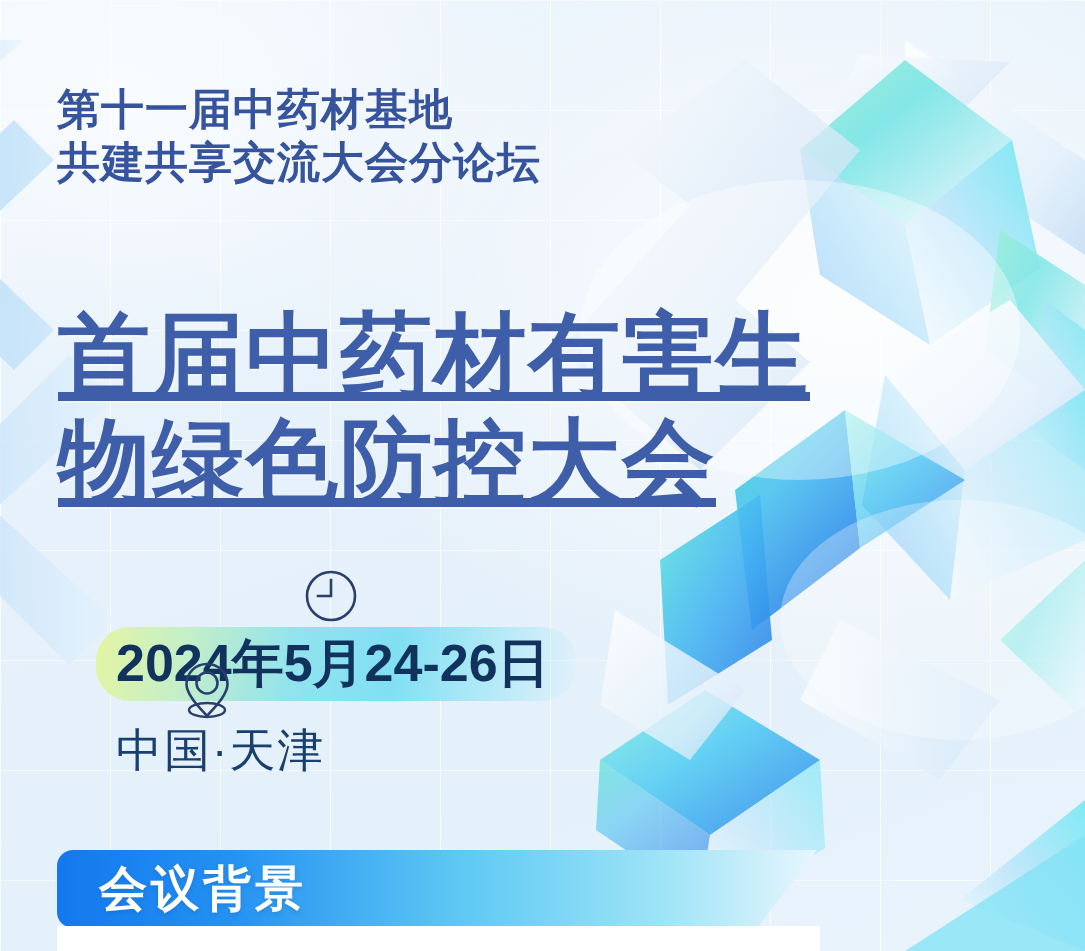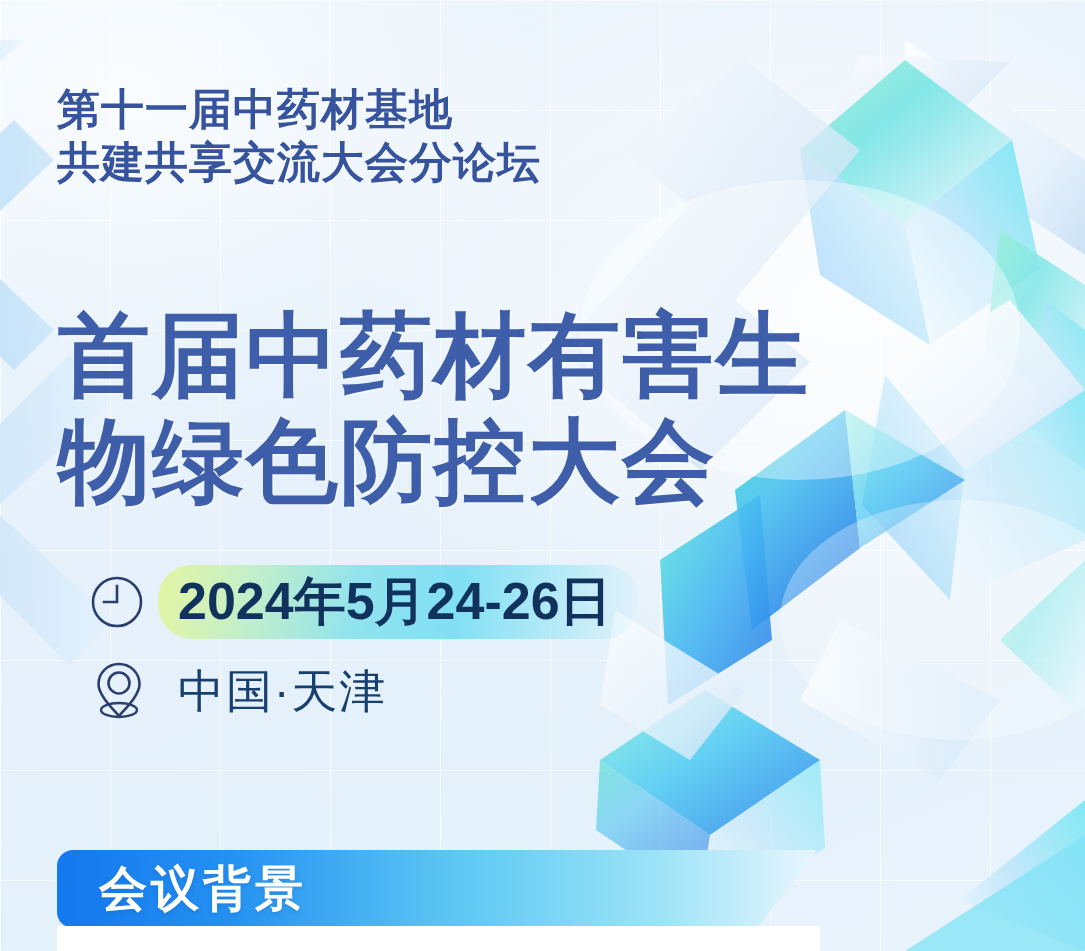--- a/index.html
+++ b/index.html
@@ -78,27 +78,29 @@
     position: absolute;
     left: 58px;
     top: 240px;
     font-size: 92px;
     line-height: 106px;
     font-weight: bold;
     color: #3f5ea9;
     letter-spacing: 2px;
     white-space: pre-line;
     text-shadow: 2px 2px 0 rgba(255,255,255,0.4);
+    text-decoration: underline;
   }
 
   
   .info-row {
     position: absolute;
     display: flex;
     align-items: center;
+    flex-direction: column;
   }
   .info-row.date { left: 86px; top: 565px; }
   .info-row.place { left: 88px; top: 660px; }
 
   .icon-box {
     width: 62px;
     height: 62px;
     flex: 0 0 62px;
     display: flex;
     align-items: center;

